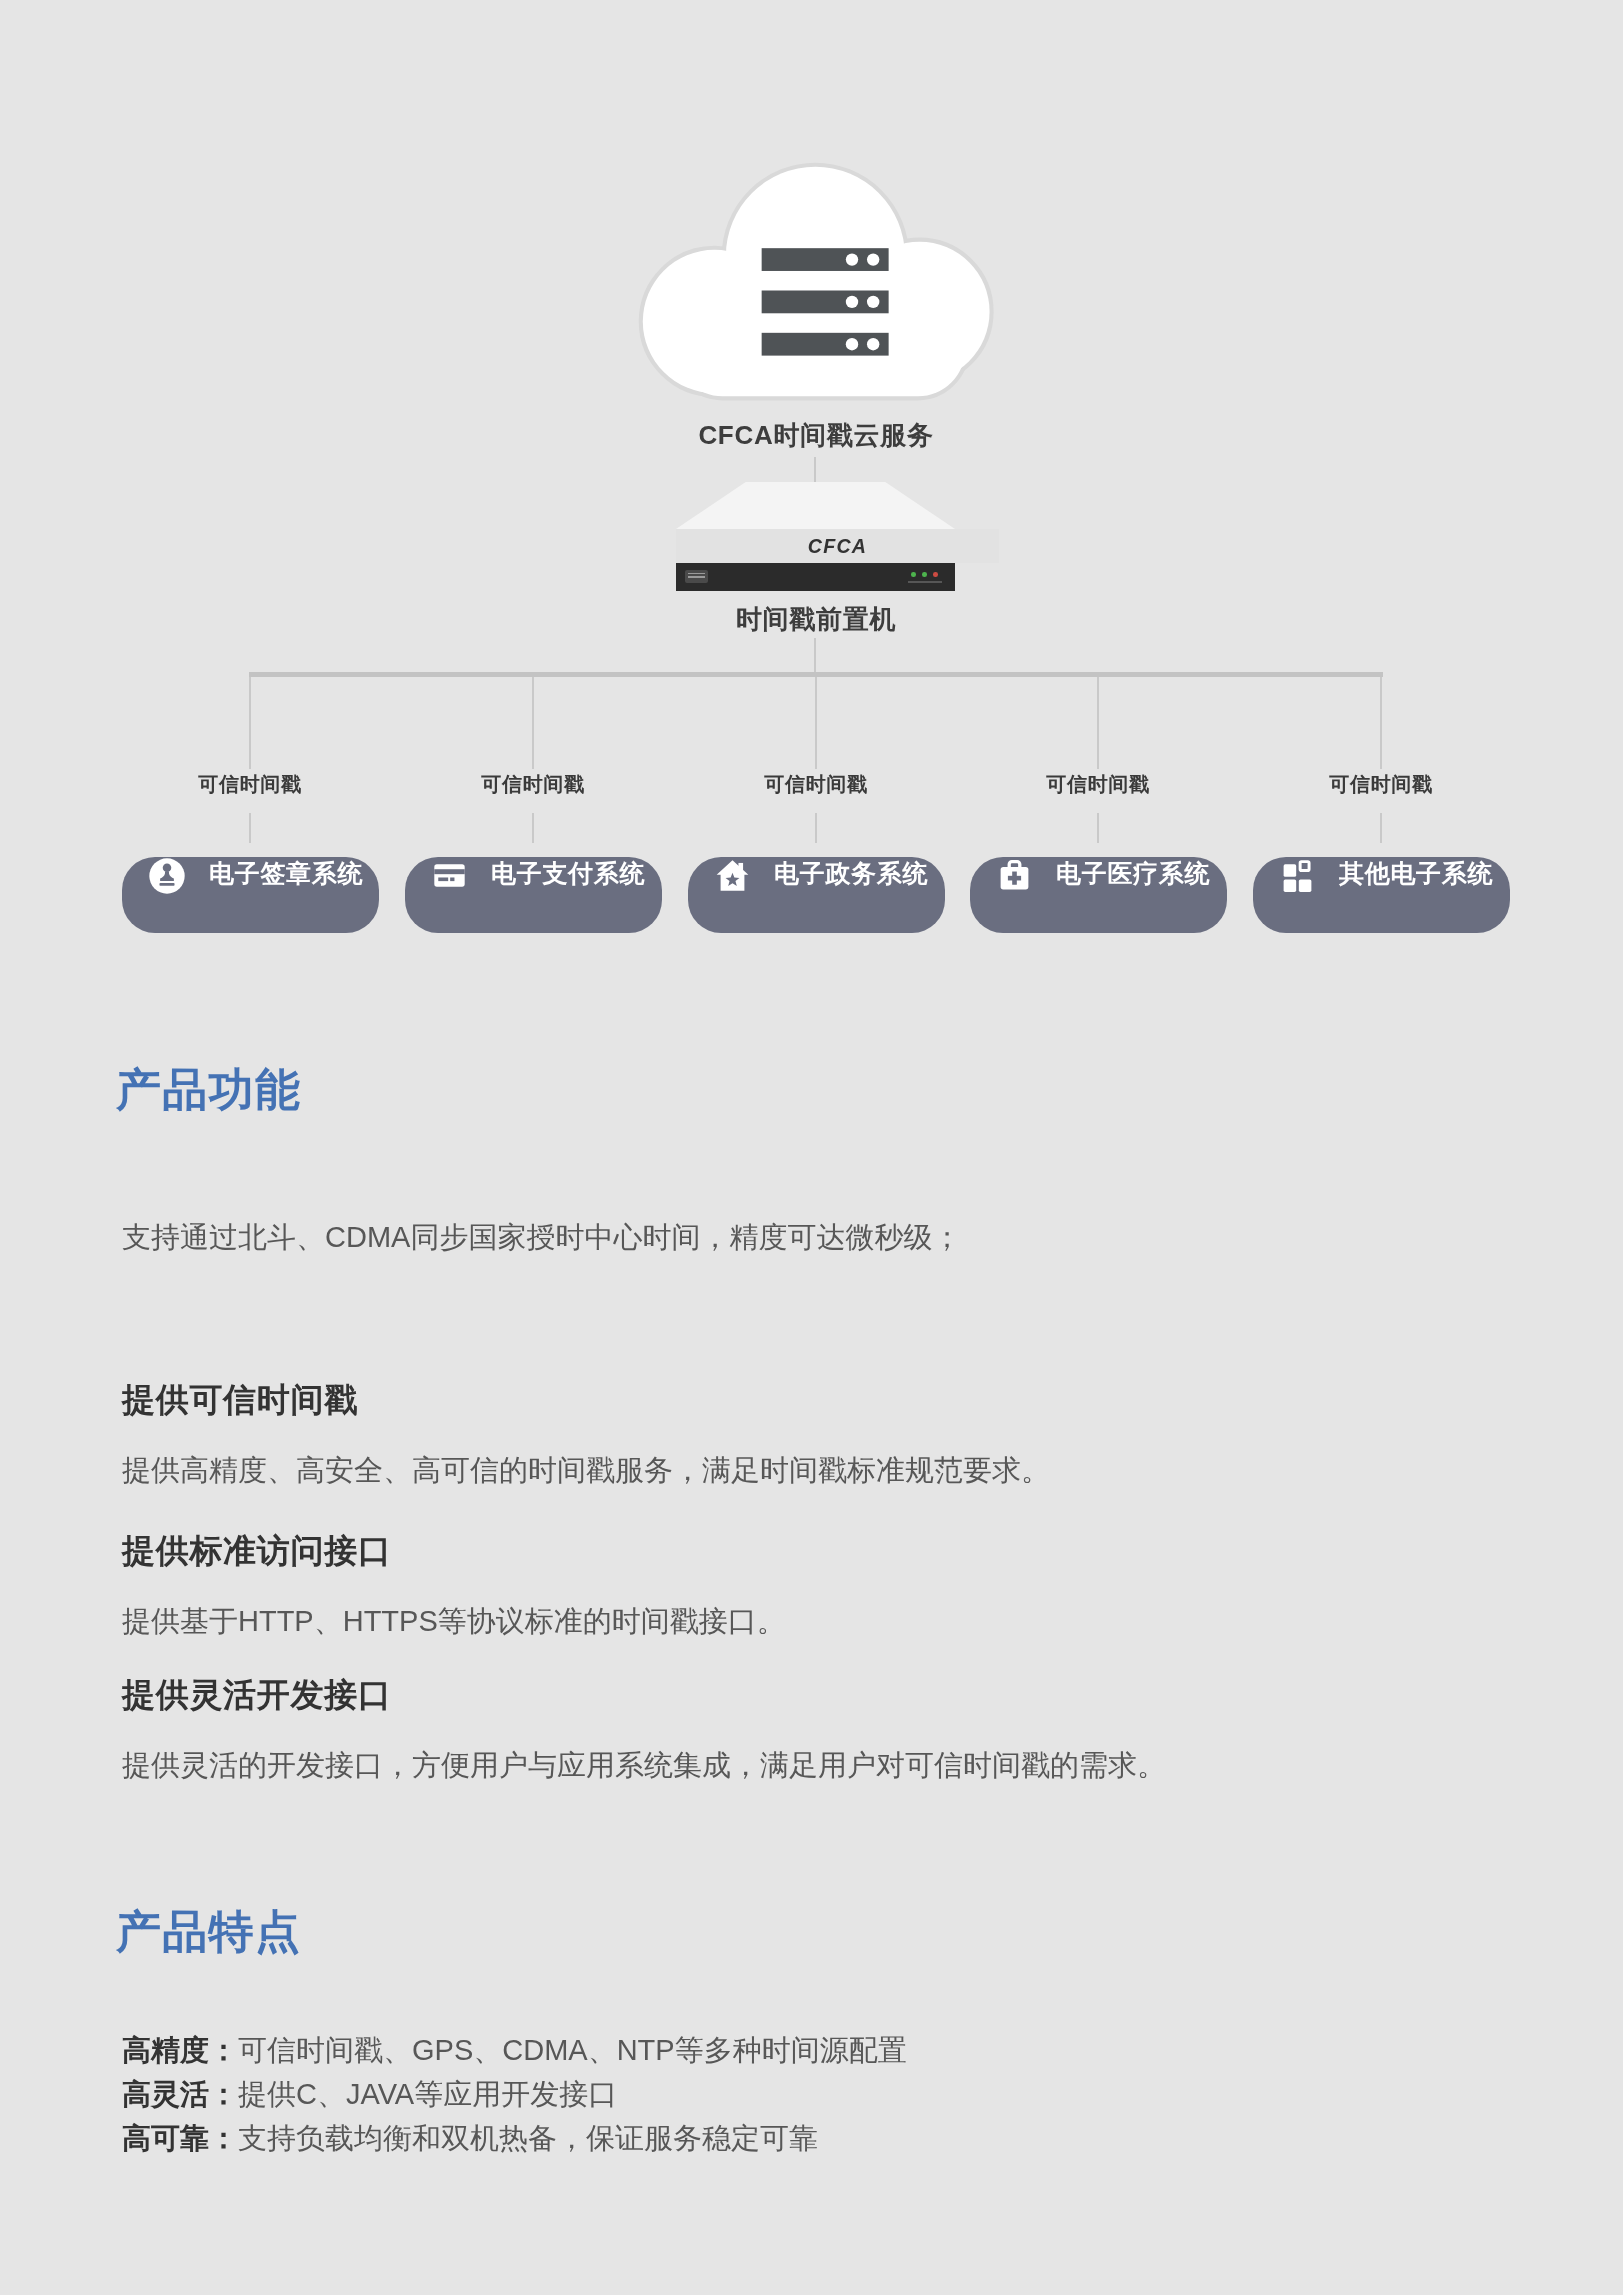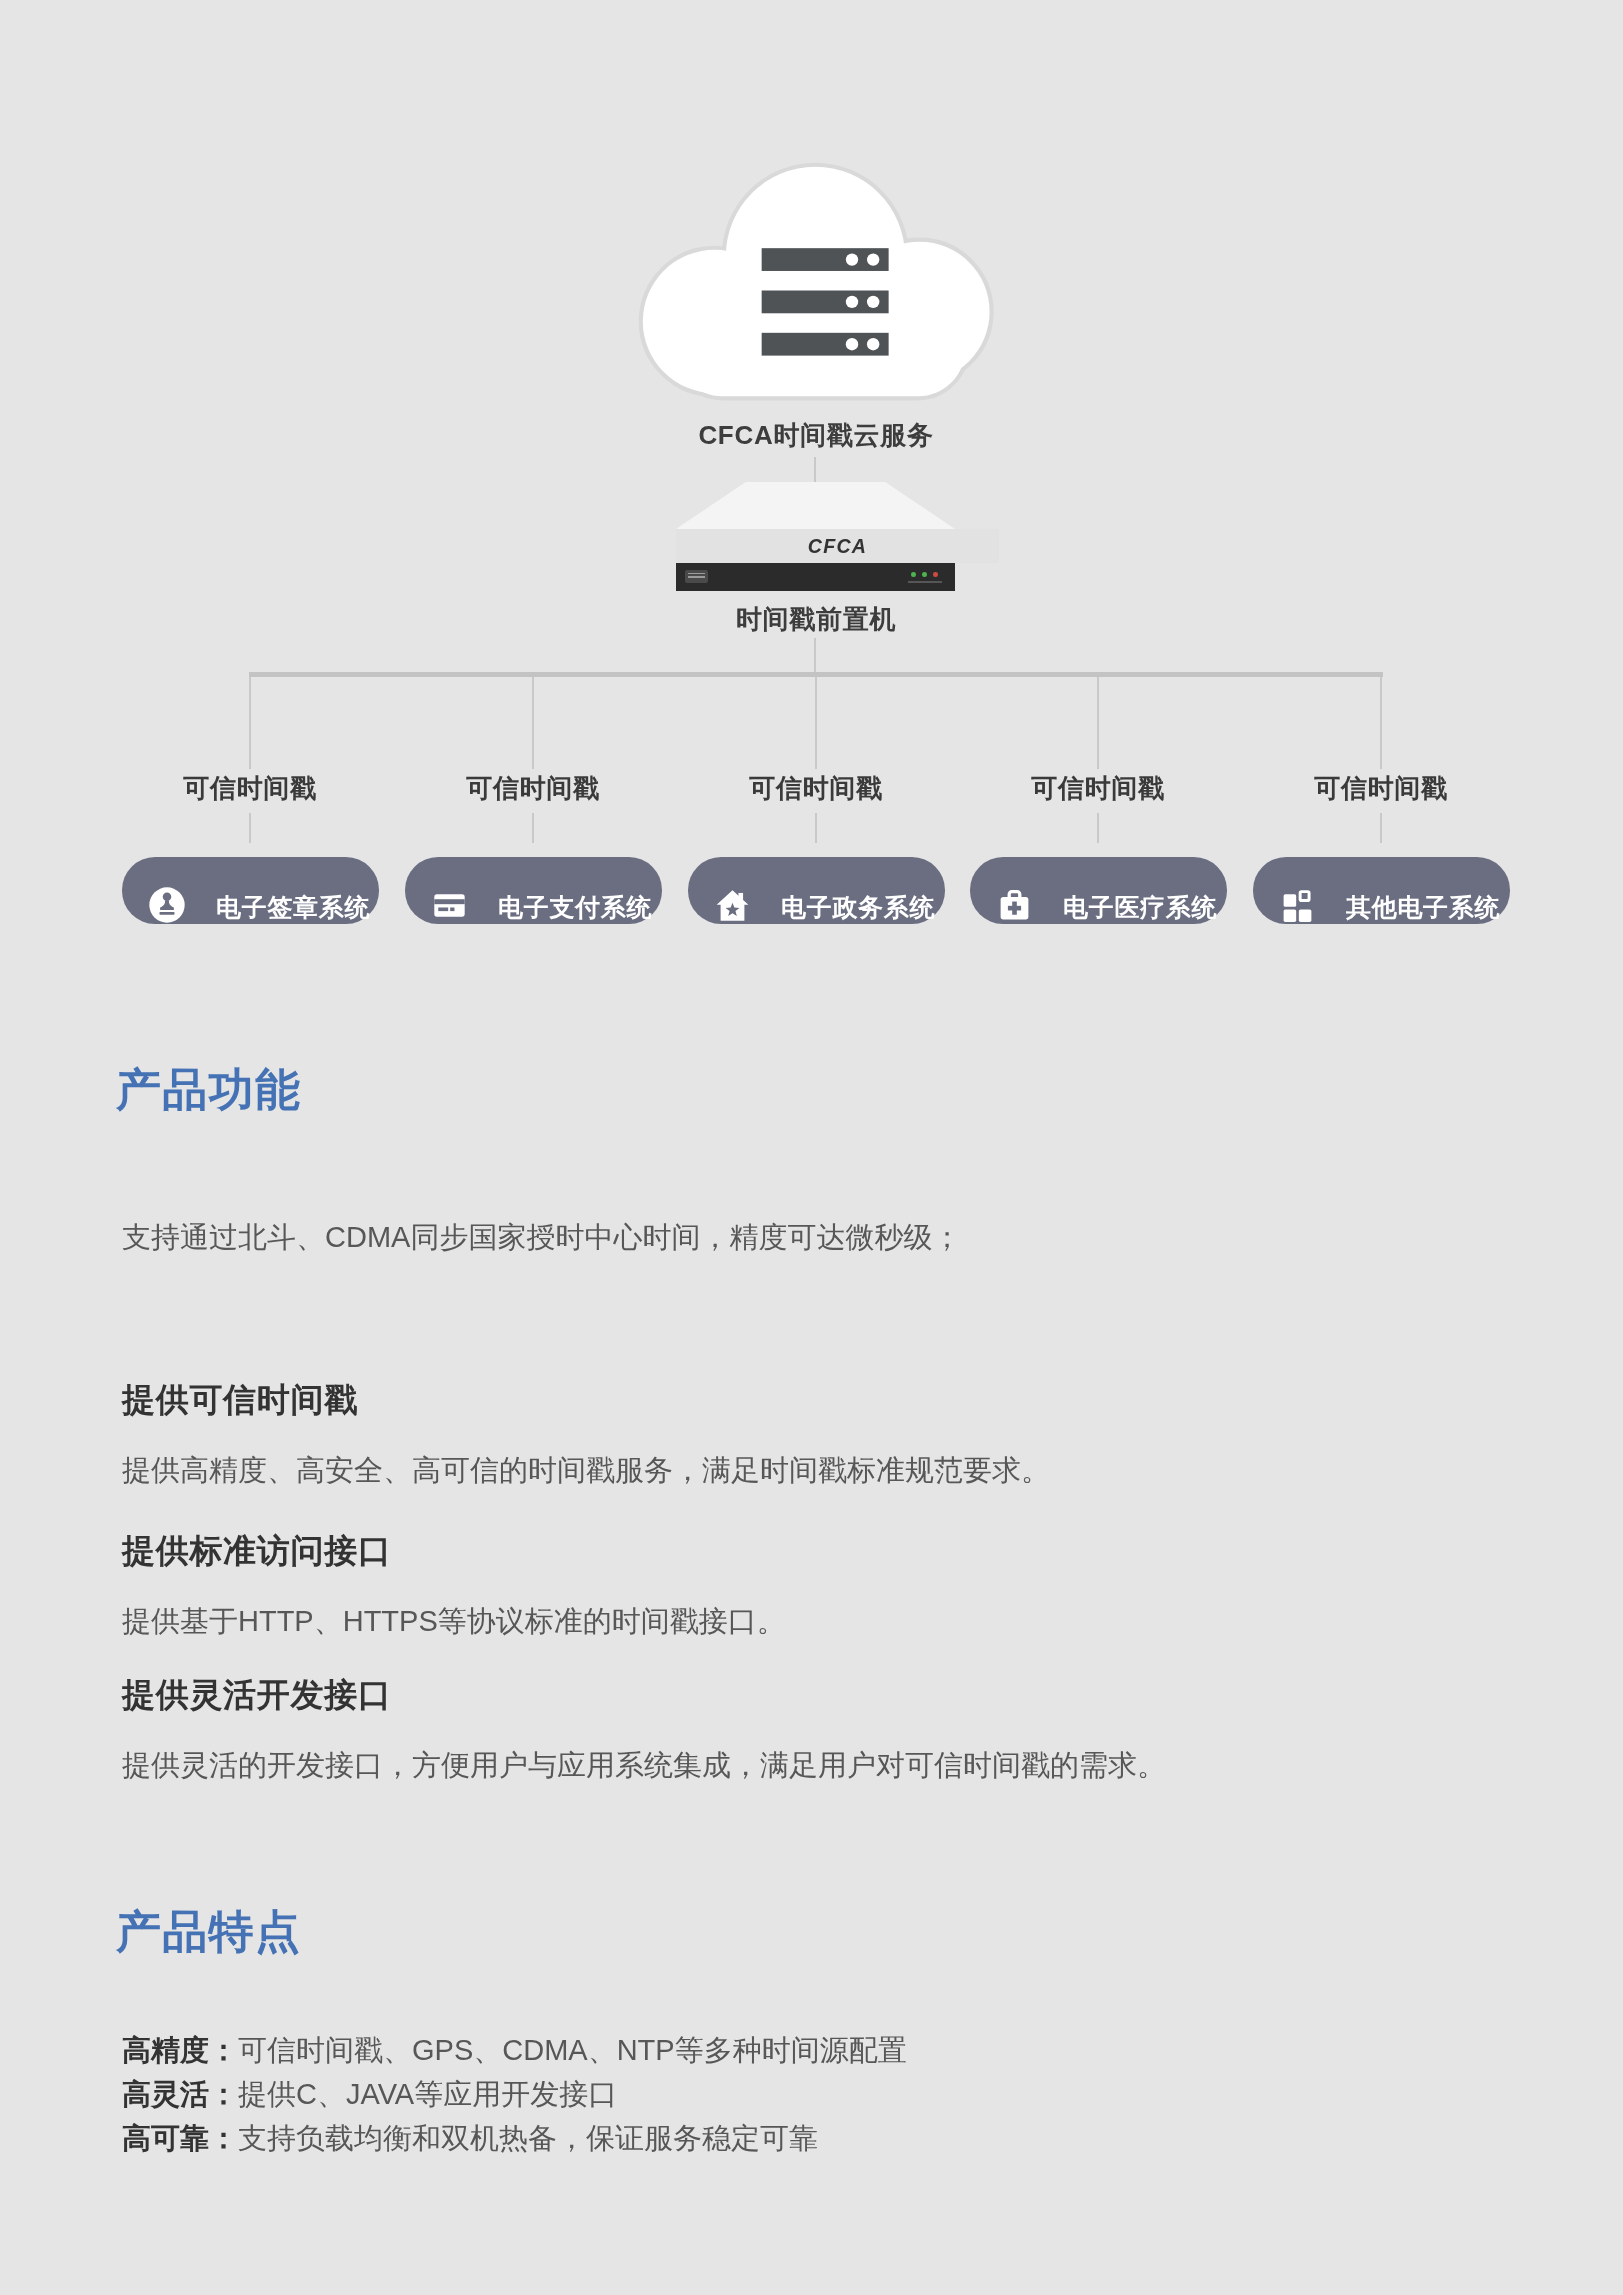--- a/index.html
+++ b/index.html
@@ -30,23 +30,23 @@
   .leds .g{background:#4db34d;} .leds .r{background:#cc4b42;}
   .led-line{position:absolute;right:13px;top:18.3px;width:34px;height:2px;background:#565656;}
 
   .hbar{position:absolute;left:249px;top:672px;width:1134px;height:4.6px;background:#c3c3c3;}
 
   .branch{position:absolute;top:672px;width:0;}
   .branch .stub{position:absolute;left:-1px;width:2px;background:#c9c9c9;}
   .branch .stub.a{top:4.6px;height:92px;}
   .branch .stub.b{top:141px;height:30px;}
   .branch .blabel{position:absolute;top:99px;left:0;transform:translateX(-50%);
-    white-space:nowrap;font-size:26px;font-weight:600;color:#3a3a3a;letter-spacing:0.7px;}
-  .pill{position:absolute;top:185px;left:-128px;width:257px;height:67px;border-radius:33px;
-    background:#6a6e80;display:flex;align-items:flex-end;padding-left:26px;box-sizing:border-box;gap:30px;}
+    white-space:nowrap;font-size:20px;font-weight:600;color:#3a3a3a;letter-spacing:0.7px;}
+  .pill{position:absolute;top:185px;left:-128px;width:257px;height:76px;border-radius:33px;
+    background:#6a6e80;display:flex;align-items:flex-start;padding-left:26px;box-sizing:border-box;gap:23px;}
   .pill .sys-label{font-size:25px;font-weight:700;color:#ffffff;letter-spacing:0.7px;white-space:nowrap;}
   .pill svg{flex:0 0 auto;}
 
   
   .sect-title{position:absolute;left:116px;font-size:45px;font-weight:700;color:#4472b4;letter-spacing:1.3px;white-space:nowrap;}
   .sec{position:absolute;left:122px;}
   .sec-h{font-size:33px;font-weight:700;color:#333333;letter-spacing:0.7px;white-space:nowrap;}
   .sec-body{margin-top:26px;font-size:29px;line-height:43px;color:#575757;white-space:nowrap;}
   .feat-list{position:absolute;left:122px;top:2028px;font-size:29px;line-height:44px;color:#575757;}
   .feat-line{white-space:nowrap;}

